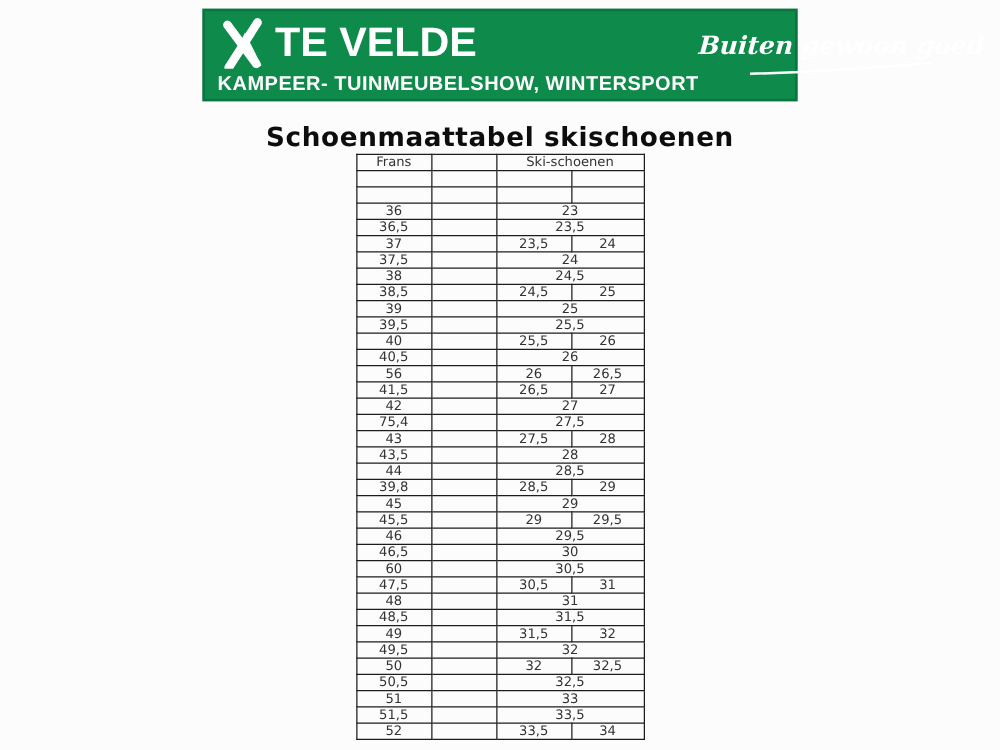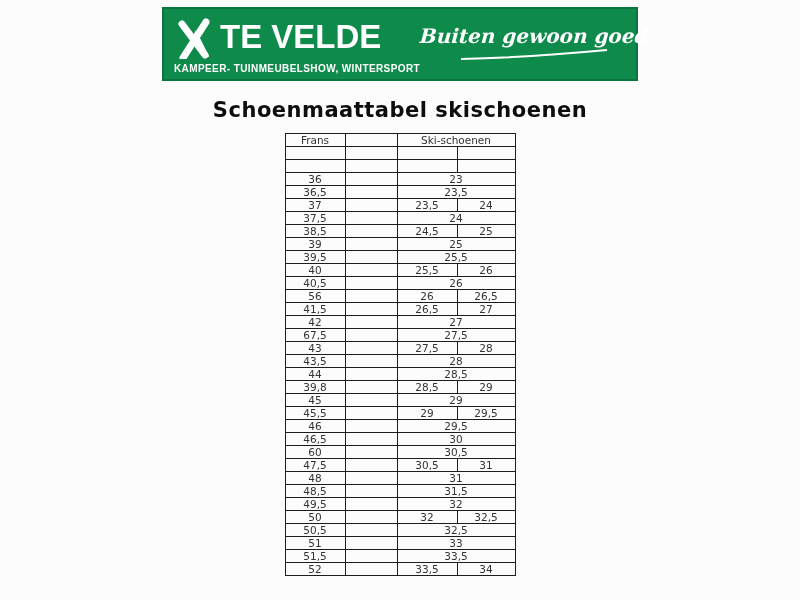--- a/index.html
+++ b/index.html
@@ -36,21 +36,21 @@
     font-family: "Liberation Sans", sans-serif;
     font-weight: bold;
     font-size: 33px;
     line-height: 1;
     letter-spacing: 0px;
     white-space: nowrap;
   }
   .banner-subtitle {
     font-family: "Liberation Sans", sans-serif;
     font-weight: bold;
-    font-size: 10px;
+    font-size: 16px;
     letter-spacing: 0.4px;
     margin-top: 4px;
     white-space: nowrap;
   }
   .banner-right {
     display: flex;
     flex-direction: column;
     align-items: center;
     padding-bottom: 4px;
   }
@@ -68,21 +68,21 @@
     text-align: center;
     font-family: "DejaVu Sans", sans-serif;
     font-weight: bold;
     font-size: 21px;
     letter-spacing: 0.5px;
     color: #0d0d0d;
   }
   table.size-table {
     border-collapse: collapse;
     table-layout: fixed;
-    margin: 11px auto 0 auto;
+    margin: 1px auto 0 auto;
   }
   table.size-table th,
   table.size-table td {
     border: 1px solid #1c1c1c;
     height: 12px;
     line-height: 12px;
     padding: 0;
     font-family: "DejaVu Sans", sans-serif;
     font-size: 10.5px;
     font-weight: normal;
@@ -163,20 +163,25 @@
         <td></td>
         <td>23,5</td>
         <td>24</td>
       </tr>
       <tr>
         <td>37,5</td>
         <td></td>
         <td colspan="2">24</td>
       </tr>
       <tr>
+        <td>38</td>
+        <td></td>
+        <td colspan="2">24,5</td>
+      </tr>
+      <tr>
         <td>38,5</td>
         <td></td>
         <td>24,5</td>
         <td>25</td>
       </tr>
       <tr>
         <td>39</td>
         <td></td>
         <td colspan="2">25</td>
       </tr>
@@ -207,21 +212,21 @@
         <td></td>
         <td>26,5</td>
         <td>27</td>
       </tr>
       <tr>
         <td>42</td>
         <td></td>
         <td colspan="2">27</td>
       </tr>
       <tr>
-        <td>67,5</td>
+        <td>75,4</td>
         <td></td>
         <td colspan="2">27,5</td>
       </tr>
       <tr>
         <td>43</td>
         <td></td>
         <td>27,5</td>
         <td>28</td>
       </tr>
       <tr>
@@ -274,20 +279,26 @@
       </tr>
       <tr>
         <td>48</td>
         <td></td>
         <td colspan="2">31</td>
       </tr>
       <tr>
         <td>48,5</td>
         <td></td>
         <td colspan="2">31,5</td>
+      </tr>
+      <tr>
+        <td>49</td>
+        <td></td>
+        <td>31,5</td>
+        <td>32</td>
       </tr>
       <tr>
         <td>49,5</td>
         <td></td>
         <td colspan="2">32</td>
       </tr>
       <tr>
         <td>50</td>
         <td></td>
         <td>32</td>

